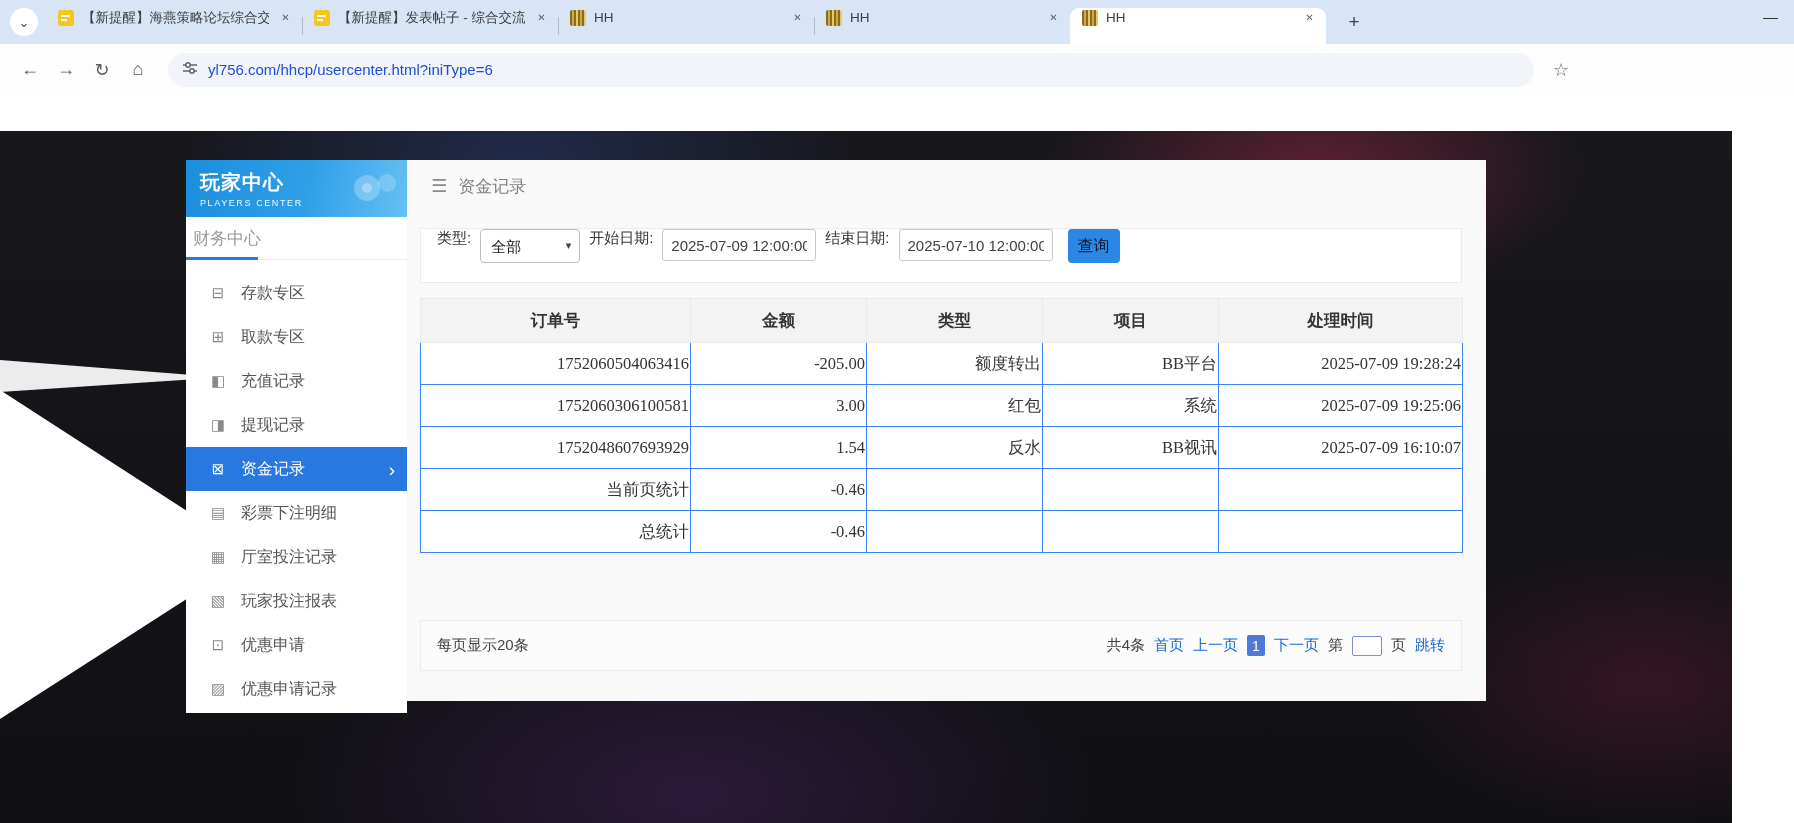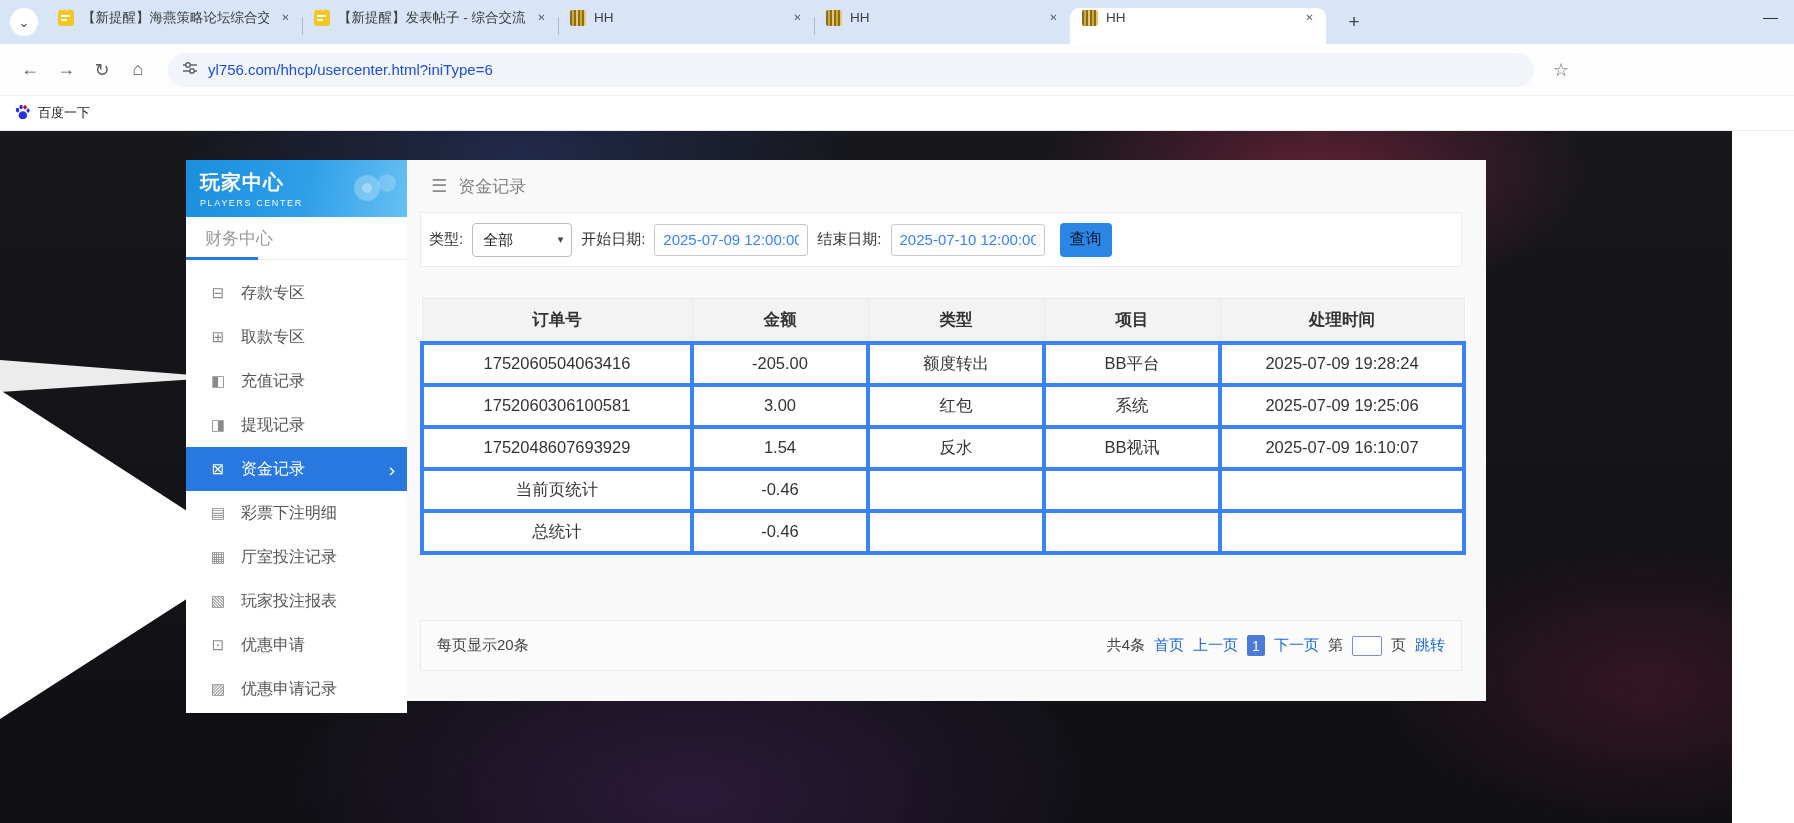--- a/index.html
+++ b/index.html
@@ -60,54 +60,54 @@
   .band{position:absolute;left:0;top:229px;width:186px;height:32px;background:rgba(255,255,255,.92);
         clip-path:polygon(0 0,100% 45%,100% 62%,0 100%);}
 
   
   .sidebar{position:absolute;left:186px;top:29px;width:221px;height:553px;background:#fff;}
   .sb-header{height:57px;background:linear-gradient(100deg,#1b8ede 0%,#2f9fe8 55%,#66c0f3 100%);
              color:#fff;padding:9px 0 0 14px;position:relative;overflow:hidden;}
   .sb-title{font-size:20px;font-weight:bold;letter-spacing:1px;}
   .sb-sub{font-size:9px;letter-spacing:1.6px;margin-top:2px;opacity:.95;}
   .sb-deco{position:absolute;right:6px;top:10px;}
-  .sb-section{height:43px;line-height:43px;padding-left:19px;color:#999;font-size:17px;
+  .sb-section{height:43px;line-height:43px;padding-left:7px;color:#999;font-size:17px;
               border-bottom:1px solid #ededed;position:relative;}
   .sb-section::after{content:"";position:absolute;left:0;bottom:-1px;width:72px;height:3px;background:#2878e0;}
   .sb-menu{padding-top:11px;}
   .sb-item{height:44px;display:flex;align-items:center;padding-left:22px;font-size:16px;
            color:#555;position:relative;cursor:pointer;}
   .sb-item .ic{width:20px;margin-right:13px;color:#8a8a8a;font-size:15px;text-align:center;}
   .sb-item.active{background:#2878e0;color:#fff;}
   .sb-item.active .ic{color:#fff;}
   .sb-item .chev{position:absolute;right:12px;font-size:19px;color:#fff;line-height:1;}
 
   
   .main{position:absolute;left:407px;top:29px;width:1079px;height:541px;background:#f9f9f9;}
   .main-header{height:52px;display:flex;align-items:center;padding-left:24px;gap:11px;
                color:#808080;font-size:17px;}
   .menu-glyph{font-size:18px;color:#8a8a8a;}
-  .filter{position:absolute;left:13px;top:52px;width:1042px;height:55px;background:#fff;
-          border:1px solid #ebebeb;display:flex;align-items:center;padding-left:8px;
+  .filter{position:absolute;left:13px;top:68px;width:1042px;height:55px;background:#fff;
+          border:1px solid #ebebeb;display:flex;padding-left:16px;
           font-size:15px;color:#333;gap:9px;}
   .selwrap{position:relative;}
   .selwrap select{width:100px;height:34px;border:1px solid #bdbdbd;border-radius:4px;background:#fff;
          font-size:15px;padding:0 24px 0 10px;appearance:none;-webkit-appearance:none;
          font-family:inherit;color:#222;cursor:pointer;}
   .selarrow{position:absolute;right:9px;top:10px;font-size:11px;color:#444;pointer-events:none;}
   input.date{width:154px;height:32px;border:1px solid #c9c9c9;border-radius:3px;font-size:15px;
-             padding:0 8px;color:#3b82f6;font-family:inherit;}
+             padding:0 8px;color:#404040;font-family:inherit;}
   .search-btn{width:52px;height:34px;background:#2b87e6;color:#0f172a;border:none;border-radius:4px;
               font-size:16px;margin-left:6px;font-family:inherit;cursor:pointer;}
 
   .tablewrap{position:absolute;left:13px;top:138px;width:1042px;}
   table{width:100%;border-collapse:collapse;background:#fff;font-size:16.5px;color:#333;
         table-layout:fixed;}
   th{background:#f3f3f3;height:44px;font-weight:bold;border:1px solid #e9e9e9;}
-  td{height:42px;text-align:center;border:4px solid #3b82f6;}
+  td{height:42px;text-align:right;border:1px solid #3b82f6;font-family:Liberation Serif, serif;}
 
   .pager{position:absolute;left:13px;top:460px;width:1042px;height:51px;background:#fbfbfb;
          border:1px solid #ebebeb;display:flex;align-items:center;justify-content:space-between;
          padding:0 16px;font-size:15px;color:#444;}
   .pright{display:flex;align-items:center;gap:9px;}
   .plink{color:#1a68d5;cursor:pointer;}
   .pcur{min-width:18px;height:21px;background:#4c7ad6;color:#fff;display:flex;align-items:center;
         justify-content:center;border-radius:2px;font-size:14px;padding:0 3px;cursor:pointer;}
   .jumpin{width:30px;height:20px;border:1px solid #7b90c8;border-radius:2px;background:#fff;}
 </style>
@@ -165,34 +165,20 @@
           </g>
           <circle cx="6" cy="5" r="2.2" fill="#fdfdfe" stroke="#5f6368" stroke-width="1.5"></circle>
           <circle cx="10" cy="11" r="2.2" fill="#fdfdfe" stroke="#5f6368" stroke-width="1.5"></circle>
         </svg>
       </span>
       <span class="urltext">yl756.com/hhcp/usercenter.html?iniType=6</span>
     </div>
     <div class="star">☆</div>
   </div>
 
-  <div class="bookmarks">
-    <div class="bm">
-      <span>
-        <svg width="17" height="17" viewBox="0 0 24 24">
-          <ellipse cx="5" cy="10" rx="2.4" ry="3.4" fill="#2932e1"></ellipse>
-          <ellipse cx="10" cy="5.6" rx="2.4" ry="3.2" fill="#2932e1"></ellipse>
-          <ellipse cx="15.6" cy="6" rx="2.3" ry="3" fill="#d0021b"></ellipse>
-          <ellipse cx="20" cy="10.6" rx="2.2" ry="3" fill="#2932e1"></ellipse>
-          <path d="M6.5 17.5c0-3.2 2.6-5.8 6-5.8s6 2.6 6 5.8-2.6 5.2-6 5.2-6-2-6-5.2z" fill="#2932e1"></path>
-        </svg>
-      </span>
-      <span>百度一下</span>
-    </div>
-  </div>
 
   <div class="page">
     <div class="band"></div>
     <div class="wedge"></div>
 
     <div class="sidebar">
       <div class="sb-header">
         <div class="sb-title">玩家中心</div>
         <div class="sb-sub">PLAYERS CENTER</div>
         <span class="sb-deco">

